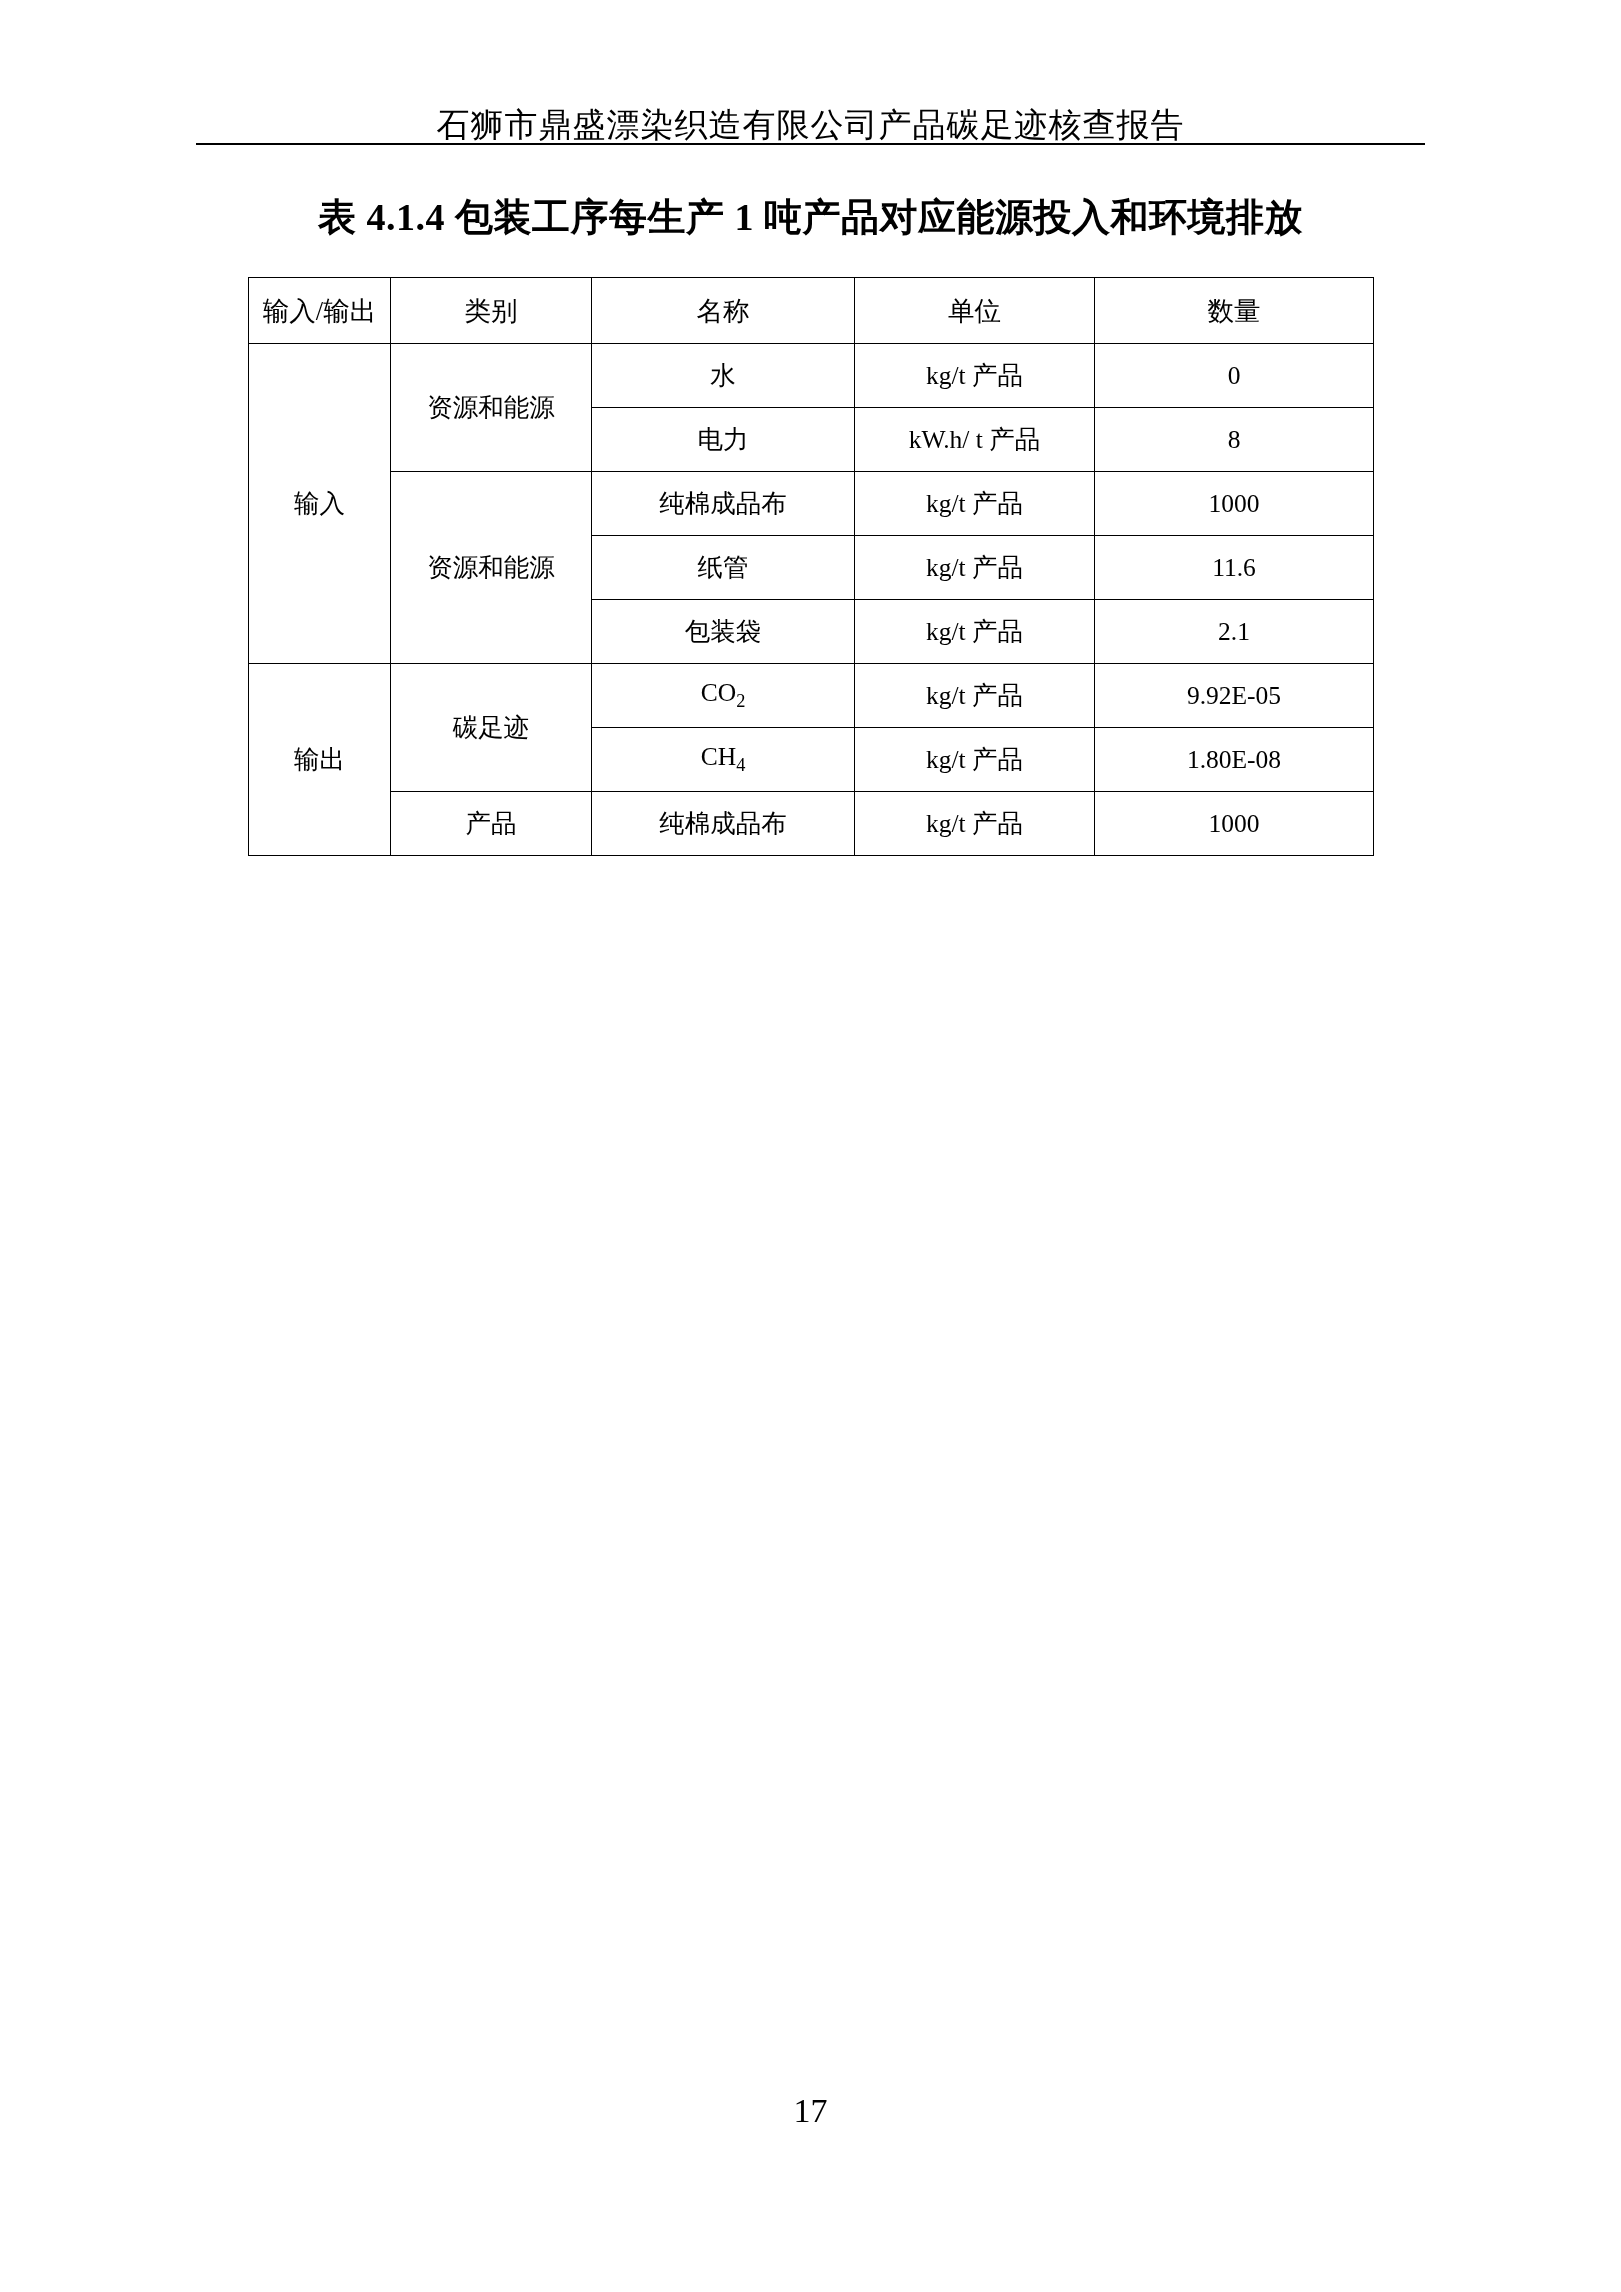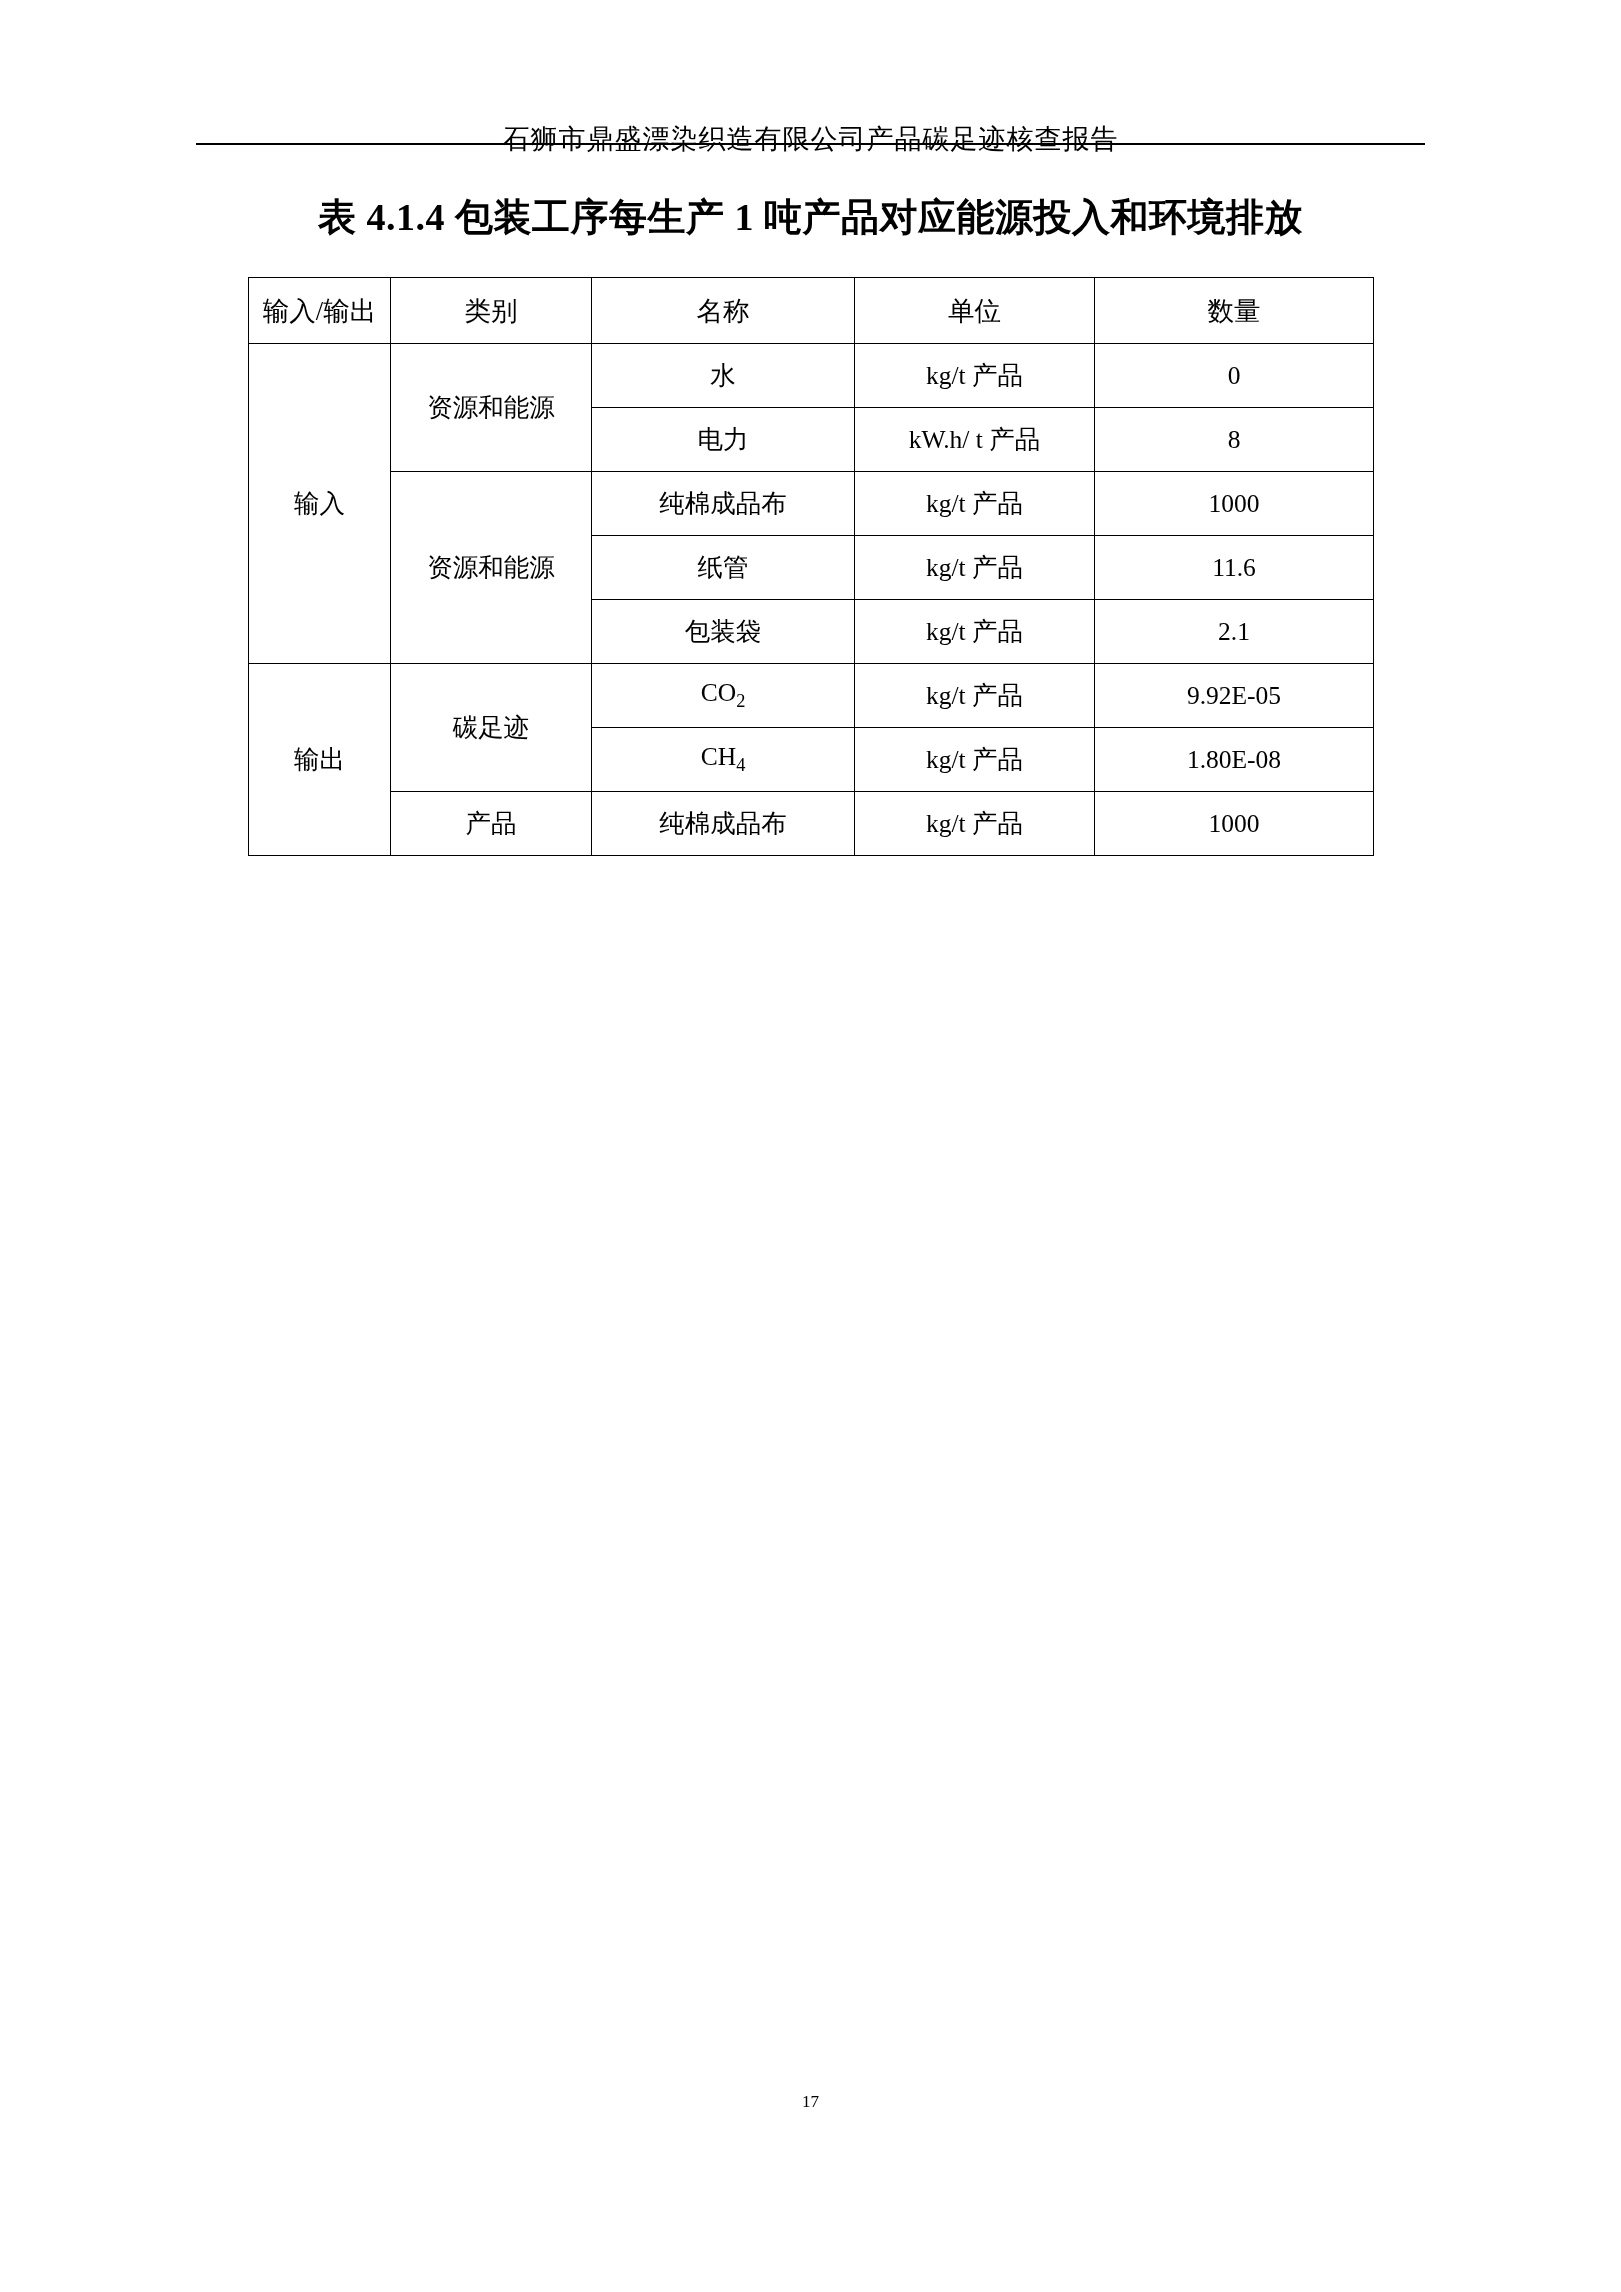--- a/index.html
+++ b/index.html
@@ -23,24 +23,23 @@
   }
   .header {
     position: absolute;
     top: 106px;
     left: 196px;
     width: 1229px;
     text-align: center;
   }
   .header-text {
     font-family: "Liberation Serif", serif;
-    font-size: 27px;
+    font-size: 33px;
     letter-spacing: 1px;
     line-height: 1.2;
-    margin-top: 17px;
   }
   .header-rule {
     position: absolute;
     top: 143px;
     left: 196px;
     width: 1229px;
     height: 0;
     border-top: 2.9px solid #000;
   }
   .table-title {
@@ -84,21 +83,21 @@
   sub {
     font-size: 0.72em;
     vertical-align: sub;
   }
   .pagenum {
     position: absolute;
     top: 2092px;
     left: 0;
     width: 1621px;
     text-align: center;
-    font-size: 17px;
+    font-size: 34px;
   }
   .cell-sub-wrap {
     display: inline-block;
   }
 </style>
 </head>
 <body>
 
 <div class="page">
 

